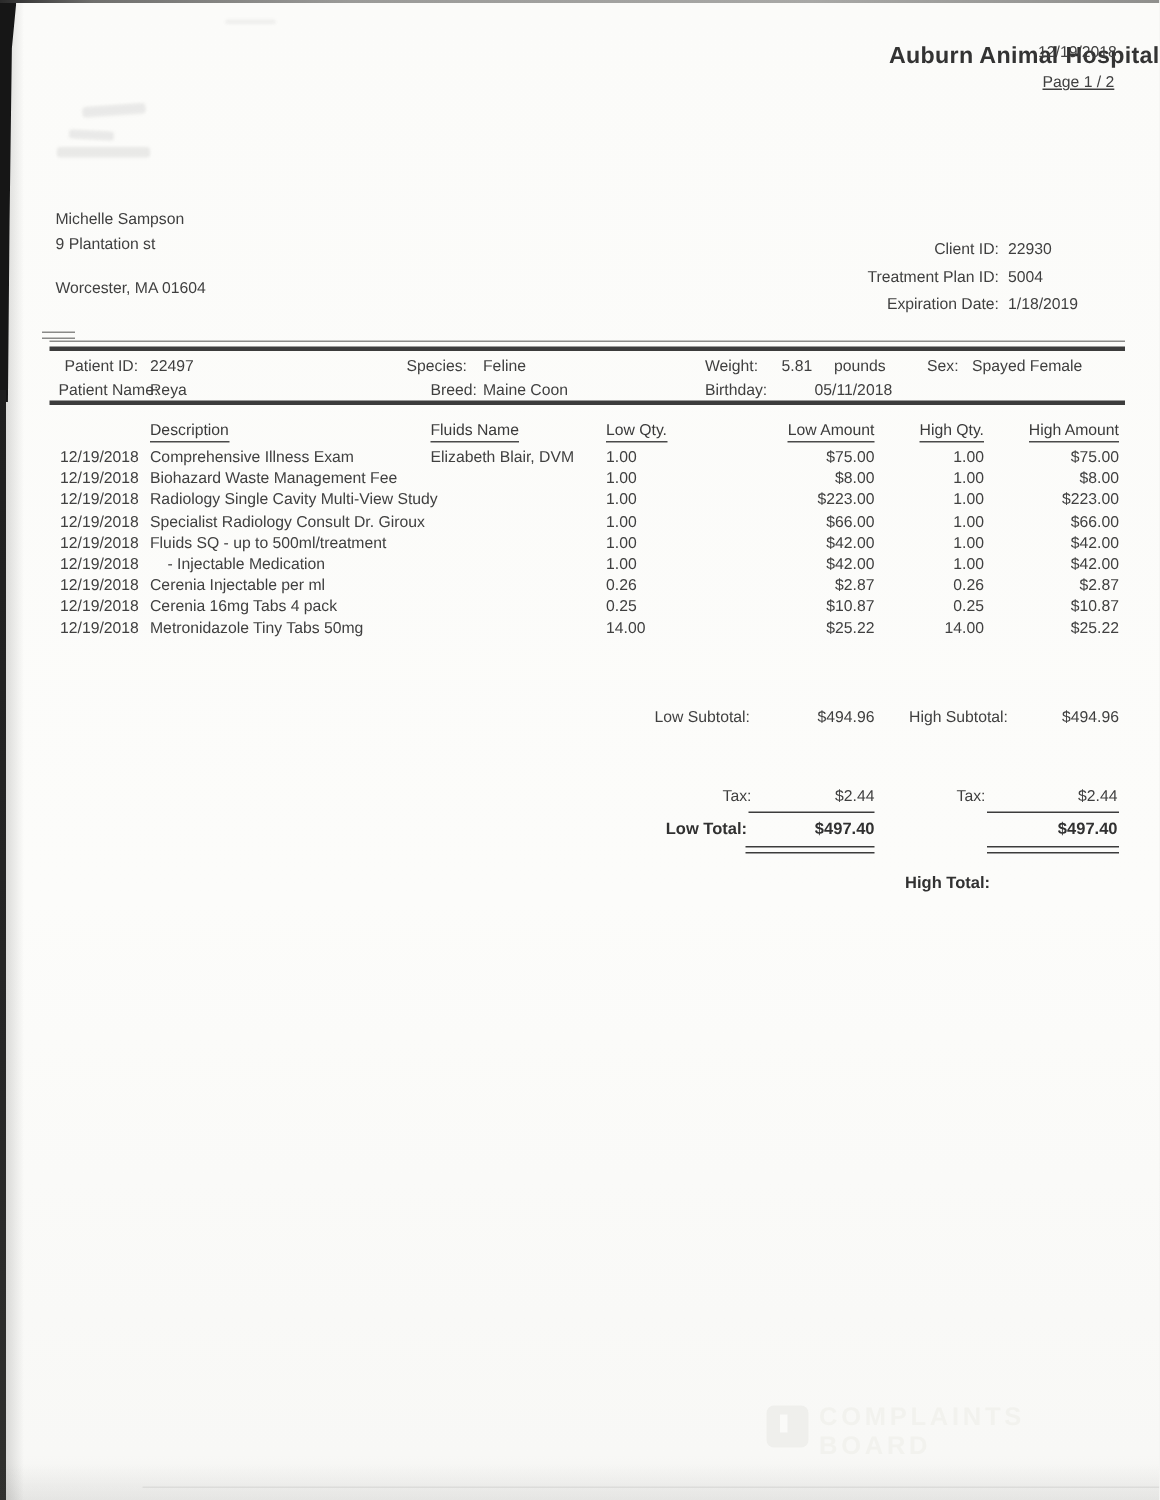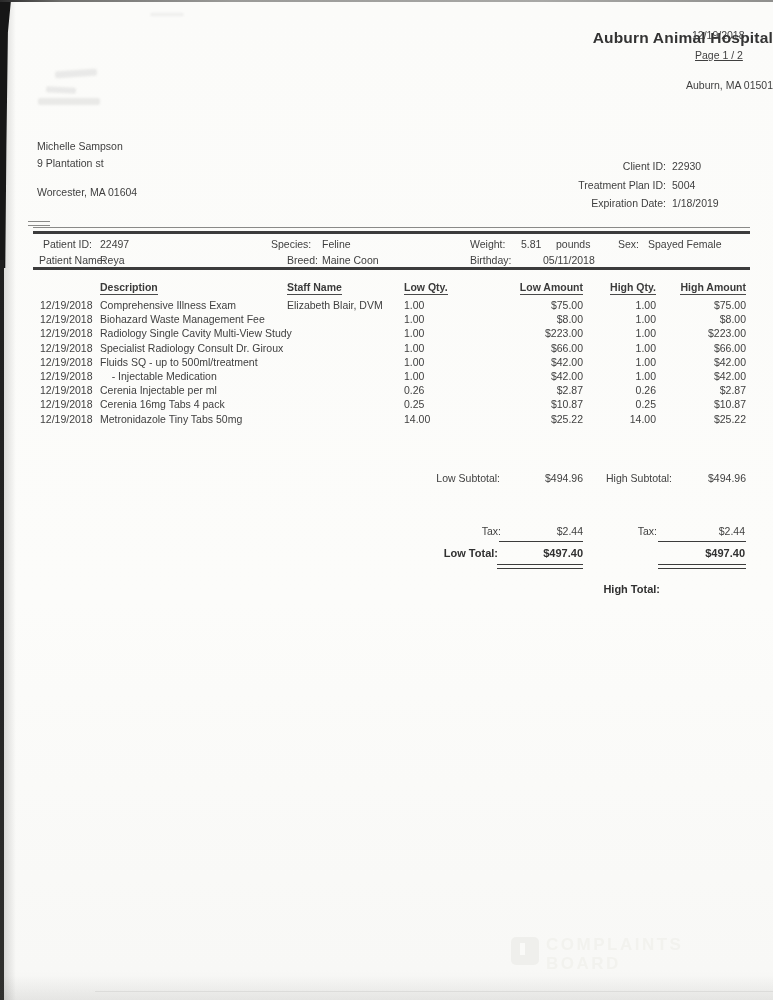--- a/index.html
+++ b/index.html
@@ -12,21 +12,21 @@
     position:relative; width:773px; height:1000px;
     background:linear-gradient(180deg,#fbfbf9 0%,#fcfcfa 60%,#f8f8f6 97%,#f2f2f0 100%);
     overflow:hidden;
   }
   .abs { position:absolute; }
   .t  { font-size:10.5px; color:#3f3f3f; line-height:1.25; }
   .b  { font-weight:700; color:#313131; }
   .title { font-size:15.5px; font-weight:700; color:#333; letter-spacing:.2px; }
   .center-block { left:95px; right:0; text-align:right; }
   .right-al { text-align:right; }
-  .hdr-cell span { display:inline-block; font-weight:700; color:#3a3a3a;
+  .hdr-cell span { display:inline-block; font-weight:400; color:#3a3a3a;
                    border-bottom:1px solid #4a4a4a; padding-bottom:1px; }
   .row { left:0; width:773px; height:14px; }
   .cell { position:absolute; top:0; font-size:10.5px; color:#404040; white-space:pre; }
   .c-date  { left:40px; }
   .c-desc  { left:100px; }
   .c-staff { left:287px; }
   .c-lq { left:404px; width:80px; text-align:left; }
   .c-la { left:493px; width:90px; text-align:right; }
   .c-hq { left:576px; width:80px; text-align:right; }
   .c-ha { left:656px; width:90px; text-align:right; }
@@ -69,21 +69,20 @@
   <div class="abs thin-line" style="left:28px;top:221px;width:22px;"></div>
   <div class="abs thin-line" style="left:28px;top:225px;width:22px;"></div>
 
   <div class="abs wm-icon" style="left:511px;top:937px;"></div>
   <div class="abs wm" style="left:546px;top:936px;">COMPLAINTS</div>
   <div class="abs wm" style="left:546px;top:955px;">BOARD</div>
 
   <div class="abs center-block title" style="top:29px;">Auburn Animal Hospital</div>
   <div class="abs t" style="left:692px;top:29px;">12/19/2018</div>
   <div class="abs t" style="left:695px;top:49px;text-decoration:underline;">Page 1 / 2</div>
-  <div class="abs center-block t" style="top:79px;">Auburn, MA 01501</div>
 
   <div class="abs t" style="left:37px;top:140px;">Michelle Sampson</div>
   <div class="abs t" style="left:37px;top:157px;">9 Plantation st</div>
   <div class="abs t" style="left:37px;top:186px;">Worcester, MA 01604</div>
 
   <div class="abs t right-al" style="left:440px;top:160px;width:226px;">Client ID:</div>
   <div class="abs t" style="left:672px;top:160px;">22930</div>
   <div class="abs t right-al" style="left:440px;top:179px;width:226px;">Treatment Plan ID:</div>
   <div class="abs t" style="left:672px;top:179px;">5004</div>
   <div class="abs t right-al" style="left:440px;top:197px;width:226px;">Expiration Date:</div>
@@ -107,21 +106,21 @@
   <div class="abs t" style="left:521px;top:238px;">5.81</div>
   <div class="abs t" style="left:556px;top:238px;">pounds</div>
   <div class="abs t" style="left:470px;top:254px;">Birthday:</div>
   <div class="abs t" style="left:543px;top:254px;">05/11/2018</div>
 
   <div class="abs t" style="left:618px;top:238px;">Sex:</div>
   <div class="abs t" style="left:648px;top:238px;">Spayed Female</div>
 
   <div class="abs row" style="top:281px;">
     <div class="cell c-desc hdr-cell"><span>Description</span></div>
-    <div class="cell c-staff hdr-cell"><span>Staff Name</span></div>
+    <div class="cell c-staff hdr-cell"><span>Fluids Name</span></div>
     <div class="cell c-lq hdr-cell"><span>Low Qty.</span></div>
     <div class="cell c-la hdr-cell"><span>Low Amount</span></div>
     <div class="cell c-hq hdr-cell"><span>High Qty.</span></div>
     <div class="cell c-ha hdr-cell"><span>High Amount</span></div>
   </div>
 
   <div class="abs row" style="top:299px;">
     <div class="cell c-date">12/19/2018</div>
     <div class="cell c-desc">Comprehensive Illness Exam</div>
     <div class="cell c-staff">Elizabeth Blair, DVM</div>

